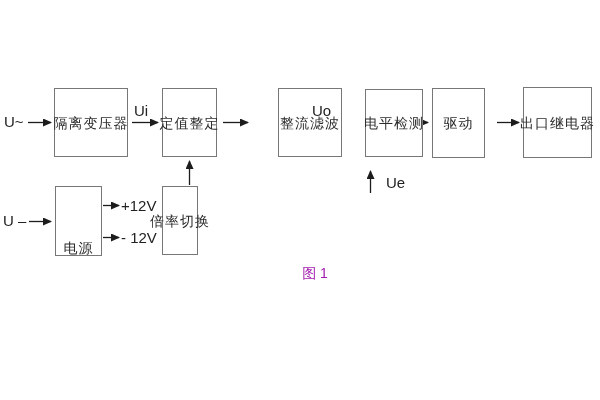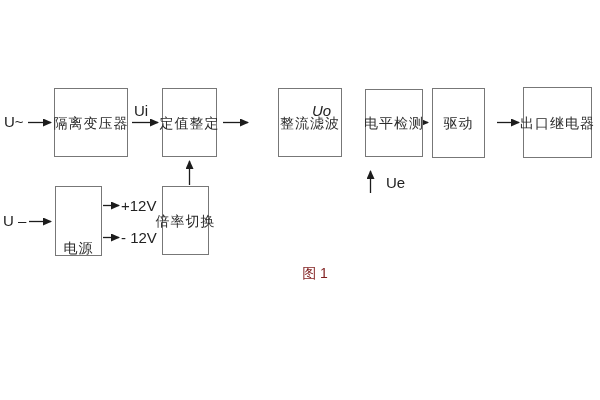--- a/index.html
+++ b/index.html
@@ -32,21 +32,21 @@
     position:absolute;
     color:#222222;
     font-size:15px;
     line-height:15px;
     white-space:nowrap;
   }
   .caption{
     position:absolute;
     left:280px;top:265px;width:70px;
     text-align:center;
-    color:#7f1d1d;
+    color:#a21caf;
     font-size:14px;
     line-height:16px;
   }
 </style>
 </head>
 <body>
 
 <div class="canvas">
 
   <svg class="wires" viewBox="0 0 600 400" xmlns="http://www.w3.org/2000/svg">
@@ -90,28 +90,28 @@
     <span>驱动</span>
   </div>
   <div class="box" style="left:523px;top:87px;width:69px;height:71px;text-align:right;">
     <span>出口</span>
     <span>继电器</span>
   </div>
 
   <div class="box" style="left:55px;top:186px;width:47px;height:70px;align-items:flex-end;">
     <span>电源</span>
   </div>
-  <div class="box" style="left:162px;top:186px;width:47px;height:69px;">
+  <div class="box" style="left:162px;top:186px;width:36px;height:69px;">
     <span>倍率</span>
     <span>切换</span>
   </div>
 
   <span class="sig" style="left:4px;top:114px;">U~</span>
   <span class="sig" style="left:134px;top:103px;">Ui</span>
-  <span class="sig" style="left:312px;top:103px;font-style:italic;">Uo</span>
+  <span class="sig" style="left:312px;top:103px;">Uo</span>
   <span class="sig" style="left:3px;top:213px;">U –</span>
   <span class="sig" style="left:121px;top:198px;">+12V</span>
   <span class="sig" style="left:121px;top:230px;">- 12V</span>
   <span class="sig" style="left:378px;top:175px;margin-left:8px;">Ue</span>
 
   <div class="caption">图 1</div>
 
 </div>
 
 </body></html>

